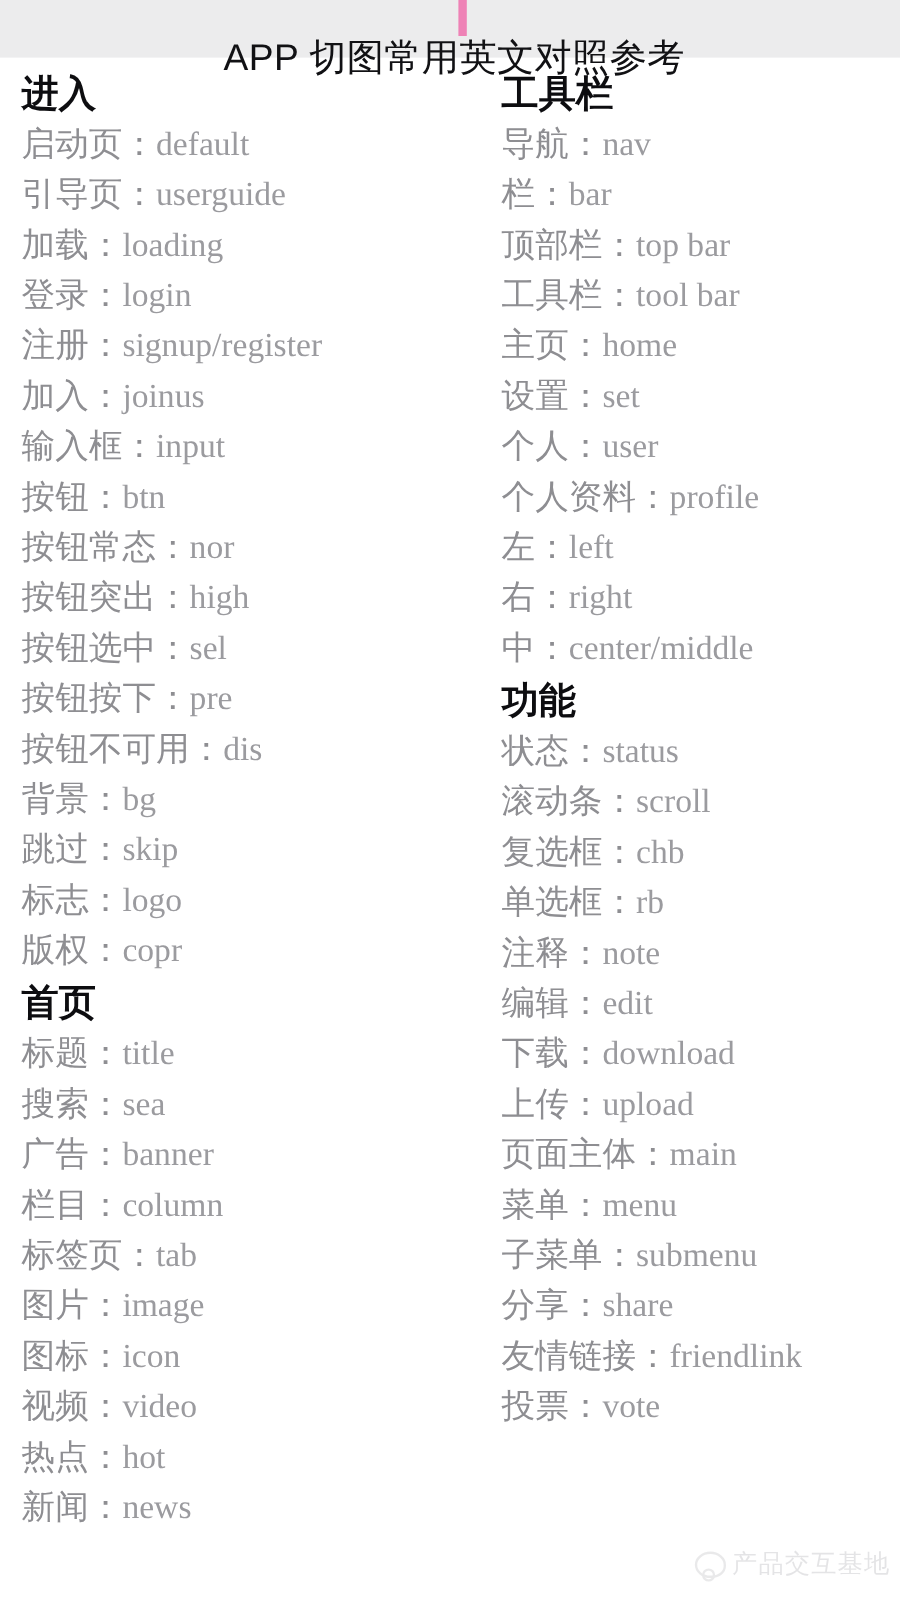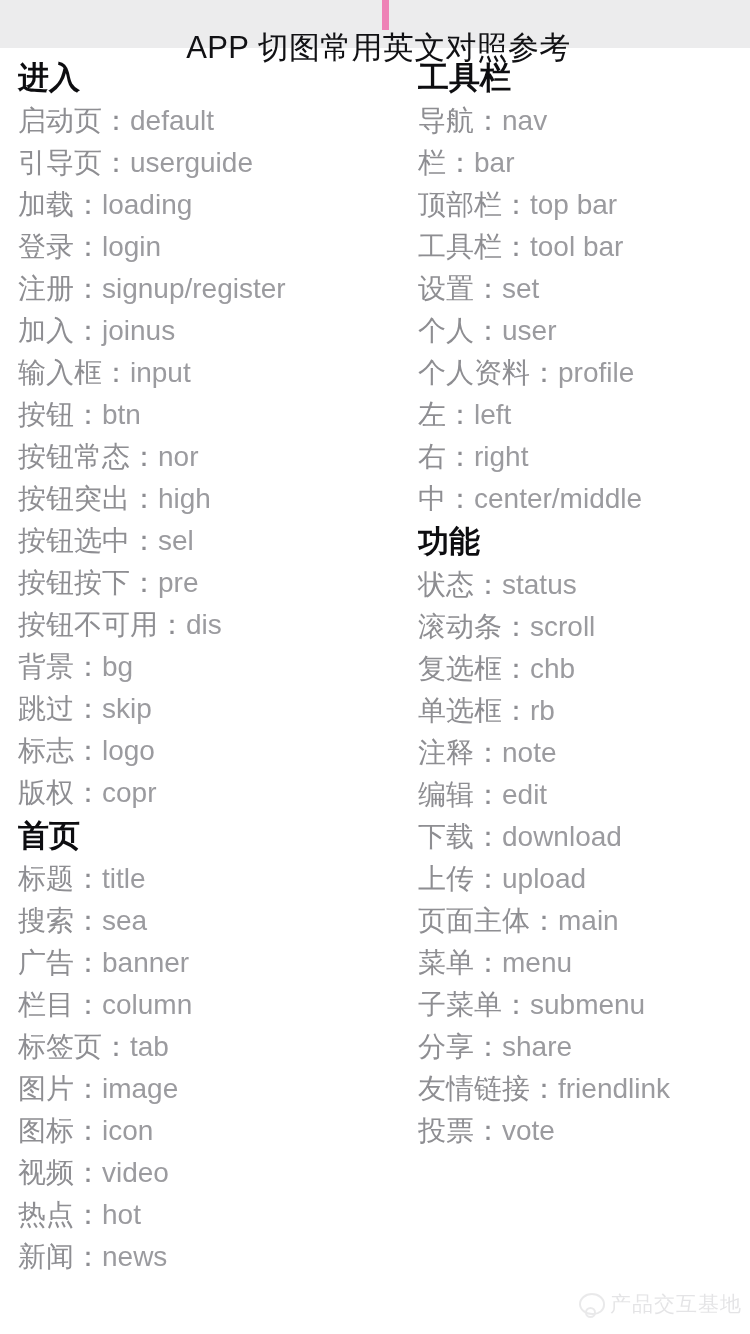--- a/index.html
+++ b/index.html
@@ -47,20 +47,21 @@
   }
 
   
   .columns {
     position: absolute;
     top: 48px; left: 0;
     width: 750px;
     height: 1136px;
     display: flex;
     align-items: flex-start;
+    font-family: Liberation Serif, serif;
   }
   .col {
     flex: 0 0 auto;
     padding-top: 8px;
   }
   .col-left  { width: 410px; padding-left: 18px; }
   .col-right { width: 340px; padding-left: 8px; }
 
   .section { display: block; }
   .section + .section { }
@@ -163,20 +164,21 @@
           <div class="entry"><span class="zh">新闻</span><span class="sep">：</span><span class="en">news</span></div>
         </div>
       </div>
     <div class="col col-right">
         <div class="section">
           <div class="section-title">工具栏</div>
           <div class="entry"><span class="zh">导航</span><span class="sep">：</span><span class="en">nav</span></div>
           <div class="entry"><span class="zh">栏</span><span class="sep">：</span><span class="en">bar</span></div>
           <div class="entry"><span class="zh">顶部栏</span><span class="sep">：</span><span class="en">top bar</span></div>
           <div class="entry"><span class="zh">工具栏</span><span class="sep">：</span><span class="en">tool bar</span></div>
+          <div class="entry"><span class="zh">主页</span><span class="sep">：</span><span class="en">home</span></div>
           <div class="entry"><span class="zh">设置</span><span class="sep">：</span><span class="en">set</span></div>
           <div class="entry"><span class="zh">个人</span><span class="sep">：</span><span class="en">user</span></div>
           <div class="entry"><span class="zh">个人资料</span><span class="sep">：</span><span class="en">profile</span></div>
           <div class="entry"><span class="zh">左</span><span class="sep">：</span><span class="en">left</span></div>
           <div class="entry"><span class="zh">右</span><span class="sep">：</span><span class="en">right</span></div>
           <div class="entry"><span class="zh">中</span><span class="sep">：</span><span class="en">center/middle</span></div>
         </div>
         <div class="section">
           <div class="section-title">功能</div>
           <div class="entry"><span class="zh">状态</span><span class="sep">：</span><span class="en">status</span></div>

